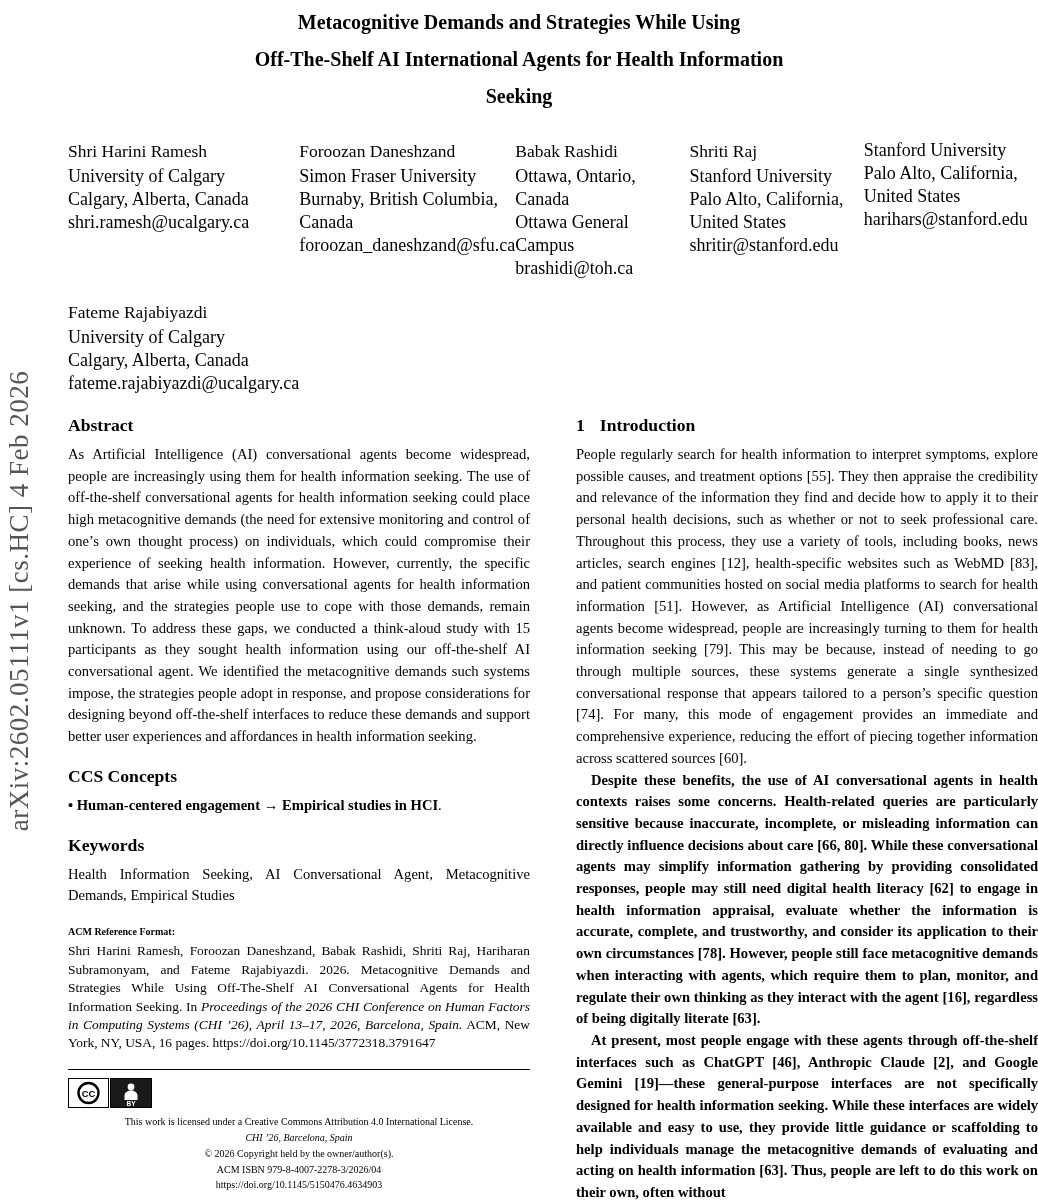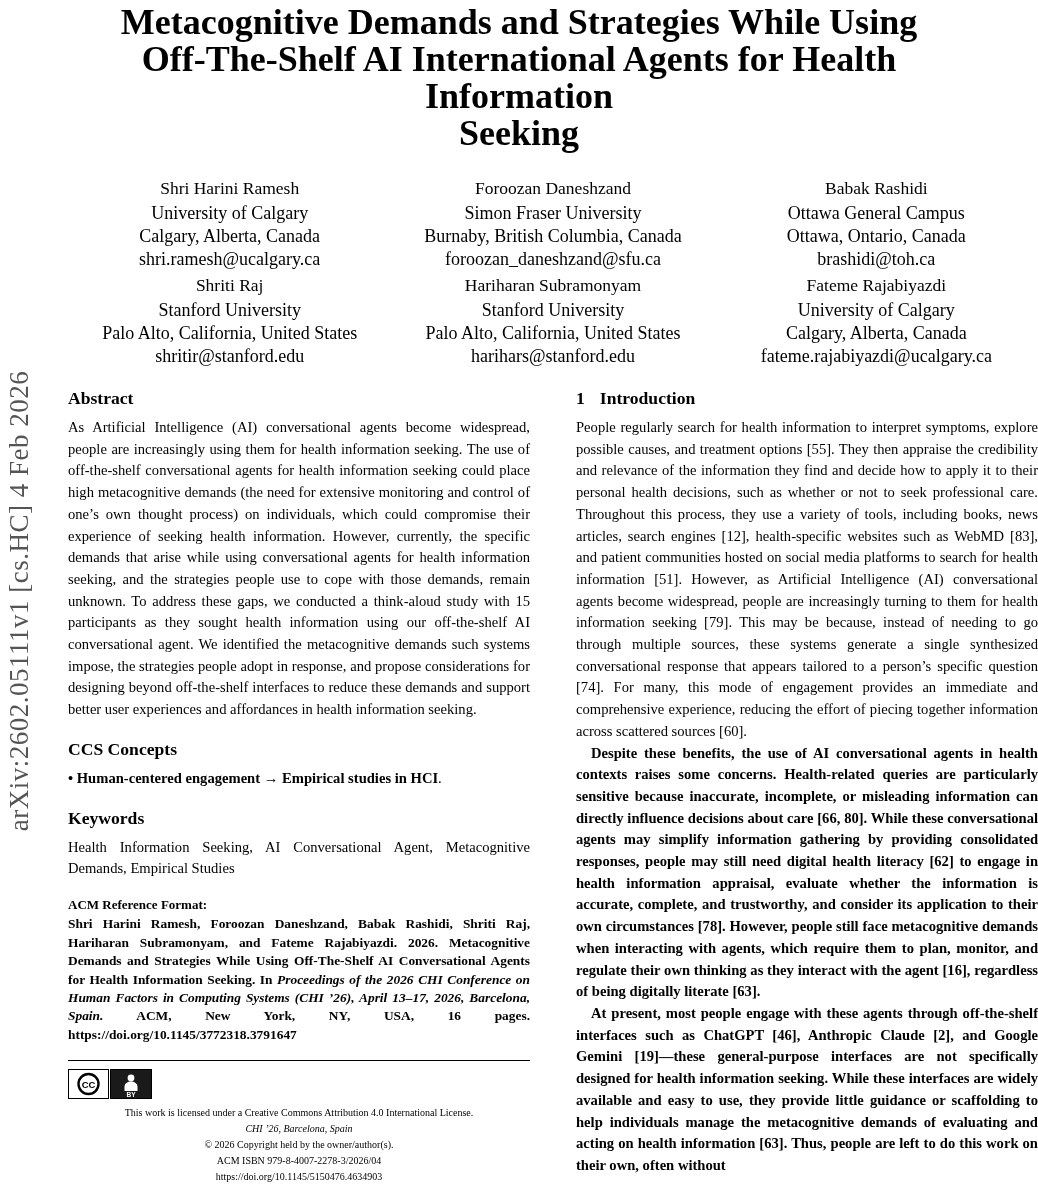--- a/index.html
+++ b/index.html
@@ -13,47 +13,47 @@
   
   .arxiv-watermark {
     position:absolute; left:-318px; top:583px; width:680px; height:36px;
     transform:rotate(-90deg); transform-origin:center;
     text-align:center; font-size:27px; color:#555555; letter-spacing:0.5px;
     white-space:nowrap;
   }
 
   .paper-title {
     margin:4px auto 0; width:950px; text-align:center;
-    font-size:36px; font-weight:bold; line-height:37px;
+    font-size:20px; font-weight:bold; line-height:37px;
   }
 
   .authors {
-    display:grid; grid-template-columns:1fr 1fr 1fr;
-    width:970px; margin:24px 0 0 68px; row-gap:2px; text-align:center;
+    display:grid; grid-template-columns:1fr 1fr 1fr 1fr 1fr;
+    width:970px; margin:24px 0 0 68px; row-gap:20px; text-align:left;
   }
   .author-name { font-size:17.5px; line-height:24px; margin-bottom:2px; }
   .author-line { font-size:18px; line-height:23px; }
 
   .columns { display:flex; gap:46px; margin:14px 0 0 68px; }
   .col { width:462px; font-size:14.6px; line-height:21.7px; text-align:justify;
          hyphens:auto; -webkit-hyphens:auto; }
 
   .sec-heading { font-size:17.6px; font-weight:bold; text-align:left;
                  margin:17px 0 8px; line-height:22px; }
   .sec-heading.first { margin-top:5px; }
   .sec-num { margin-right:15px; }
 
   .col p { margin:0; }
   .col p.indent { text-indent:15px;font-weight:bold; }
 
   .ccs-line { text-align:justify; }
 
-  .ref-heading { font-size:13px; font-weight:bold; line-height:18.4px;
+  .ref-heading { font-size:10px; font-weight:bold; line-height:18.4px;
                  margin:16px 0 1px; text-align:left; }
-  .ref-text { font-size:13.4px; line-height:18.4px; text-align:justify;font-weight:bold; }
+  .ref-text { font-size:13.4px; line-height:18.4px; text-align:justify; }
 
   .footnote-rule { border:none; border-top:1px solid #000; margin-top:16px; width:100%; }
   .cc-badge { margin:8px 0 6px; display:block; }
 
   .footer-block { font-size:10px; line-height:15.9px; text-align:center; }
   .italic { font-style:italic; }
 </style>
 </head>
 <body>
 
@@ -75,32 +75,31 @@
       <div class="author-line">shri.ramesh@ucalgary.ca</div>
     </div>
     <div class="author">
       <div class="author-name">Foroozan Daneshzand</div>
       <div class="author-line">Simon Fraser University</div>
       <div class="author-line">Burnaby, British Columbia, Canada</div>
       <div class="author-line">foroozan_daneshzand@sfu.ca</div>
     </div>
     <div class="author">
       <div class="author-name">Babak Rashidi</div>
+      <div class="author-line">Ottawa, Ontario, Canada</div>
       <div class="author-line">Ottawa General Campus</div>
-      <div class="author-line">Ottawa, Ontario, Canada</div>
       <div class="author-line">brashidi@toh.ca</div>
     </div>
     <div class="author">
       <div class="author-name">Shriti Raj</div>
       <div class="author-line">Stanford University</div>
       <div class="author-line">Palo Alto, California, United States</div>
       <div class="author-line">shritir@stanford.edu</div>
     </div>
     <div class="author">
-      <div class="author-name">Hariharan Subramonyam</div>
       <div class="author-line">Stanford University</div>
       <div class="author-line">Palo Alto, California, United States</div>
       <div class="author-line">harihars@stanford.edu</div>
     </div>
     <div class="author">
       <div class="author-name">Fateme Rajabiyazdi</div>
       <div class="author-line">University of Calgary</div>
       <div class="author-line">Calgary, Alberta, Canada</div>
       <div class="author-line">fateme.rajabiyazdi@ucalgary.ca</div>
     </div>

